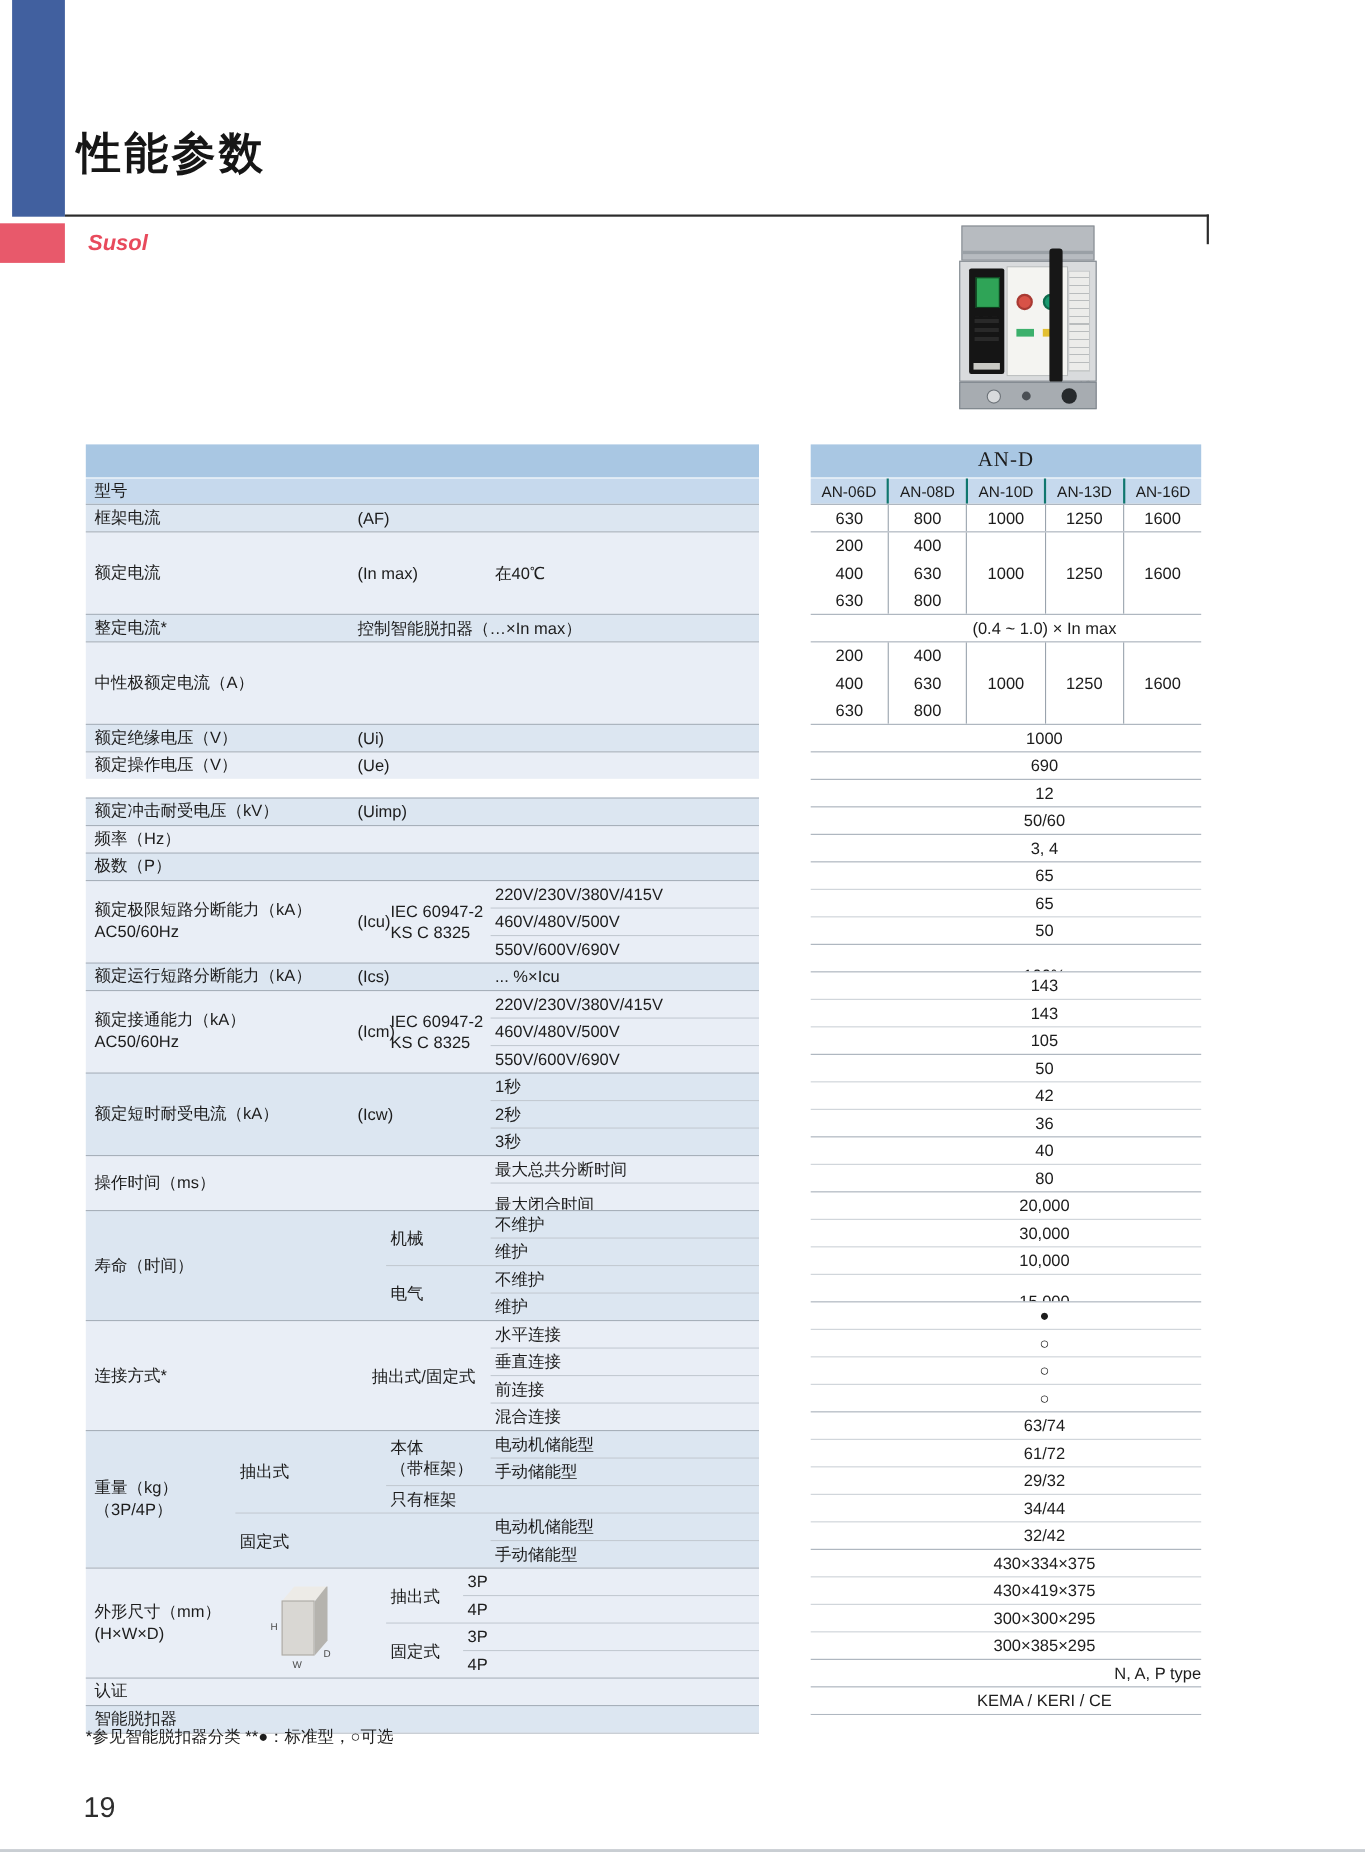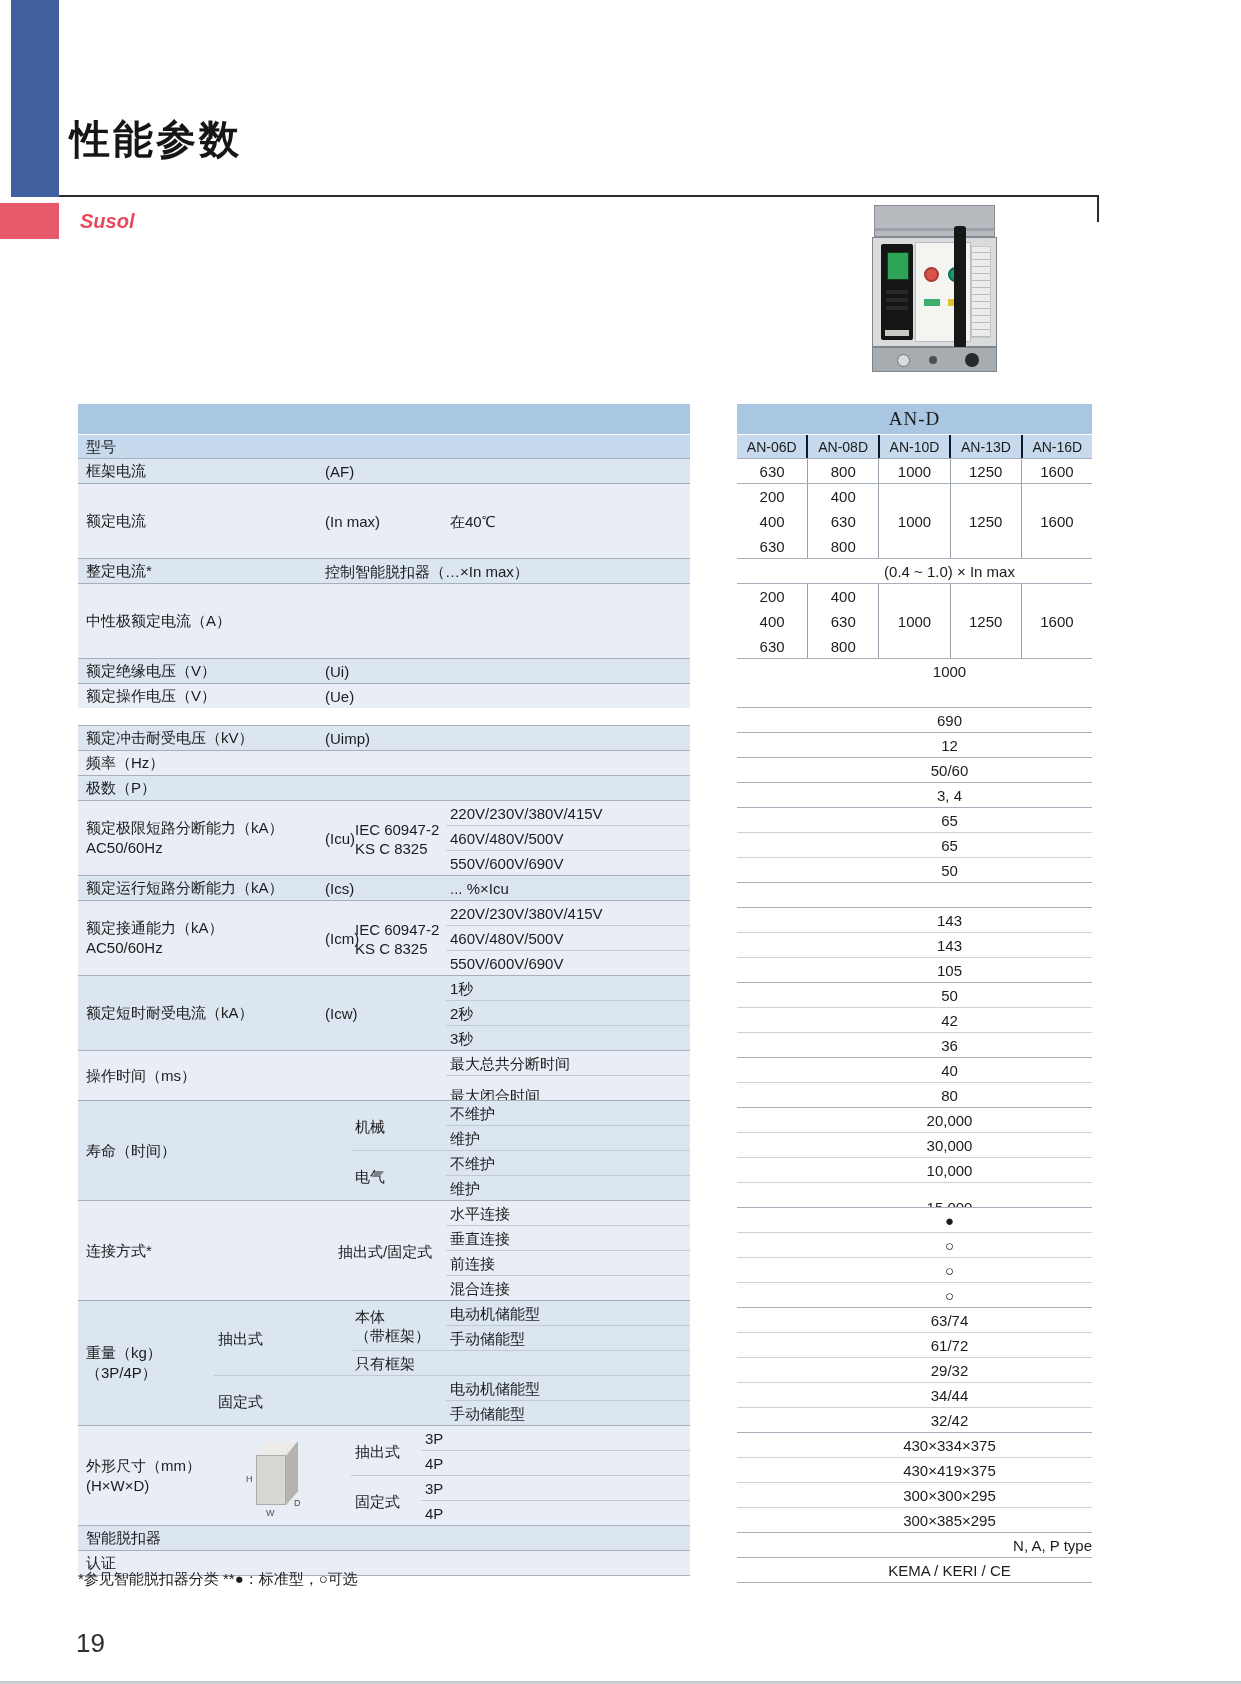--- a/index.html
+++ b/index.html
@@ -37,21 +37,21 @@
   .ph-knob{position:absolute;left:24px;top:6px;width:13px;height:13px;border-radius:50%;background:#d8dadc;border:1px solid #6d7379;box-sizing:border-box;}
   .ph-screw{position:absolute;top:8px;width:8px;height:8px;border-radius:50%;background:#4a4f54;}
   
   .band{position:absolute;background:var(--header-band,#a9c7e3);}
   #lt-band{left:78px;top:404px;width:612px;height:30px;}
   #rt-band{left:737px;top:404px;width:355px;height:30px;display:flex;align-items:center;justify-content:center;
            font-family:"Liberation Serif",serif;font-size:19px;color:#1c1c1c;letter-spacing:1px;}
   #lt-model{position:absolute;left:78px;top:435px;width:612px;height:23px;background:var(--header-row,#c6d9ed);
             font-size:15px;line-height:23px;padding-left:8px;box-sizing:border-box;}
   #rt-models{position:absolute;left:737px;top:435px;width:355px;height:23px;display:flex;}
-  .mcell{flex:1;background:var(--header-row,#c6d9ed);font-size:14px;display:flex;align-items:center;justify-content:center;border-left:2px solid #0f172a;}
+  .mcell{flex:1;background:var(--header-row,#c6d9ed);font-size:14px;display:flex;align-items:center;justify-content:center;border-left:2px solid #0f766e;}
   .mcell:first-child{border-left:none;}
   #left-body{position:absolute;left:78px;top:458px;width:612px;border-bottom:1px solid #a7b0ba;}
   #right-body{position:absolute;left:737px;top:458px;width:355px;border-bottom:1px solid #a7b0ba;}
   .lgroup{position:relative;background:var(--row-light,#dce6f1);border-top:1px solid #a7b0ba;box-sizing:border-box;}
   .lgroup.alt{background:var(--row-lighter,#e9eef6);}
   .lab{position:absolute;left:8px;top:0;height:100%;display:flex;flex-direction:column;justify-content:center;font-size:15px;line-height:20px;}
   .lc{position:absolute;display:flex;flex-direction:column;justify-content:center;font-size:15px;line-height:19px;}
   .lc-b{left:247px;} .lc-b2{left:140px;} .lc-bc{left:260px;} .lc-c{left:277px;} .lc-d{left:372px;}
   .lsub{position:absolute;height:25px;line-height:25px;font-size:15px;white-space:nowrap;}
   .lsub-d{left:372px;} .lsub-d3{left:347px;}
@@ -338,28 +338,28 @@
         <div class="lsep sep-d3" style="top: 74px;"></div>
         <div class="dimbox">
           <div class="db-top"></div>
           <div class="db-side"></div>
           <div class="db-front"></div>
           <div class="db-l db-h">H</div>
           <div class="db-l db-w">W</div>
           <div class="db-l db-d">D</div>
         </div>
       </div>
+      <div class="lgroup alt" style="height: 25px;">
+        <div class="lab">
+          <div>认证</div>
+        </div>
+      </div>
       <div class="lgroup" style="height: 25px;">
         <div class="lab">
           <div>智能脱扣器</div>
-        </div>
-      </div>
-      <div class="lgroup alt" style="height: 25px;">
-        <div class="lab">
-          <div>认证</div>
         </div>
       </div>
     </div>
   <div id="right-body">
       <div class="rgroup" style="height: 25px;">
         <div class="rcells">
           <div class="rcell">
             <div class="rv">630</div>
           </div>
           <div class="rcell">
@@ -421,21 +421,21 @@
             <div class="rv">1250</div>
           </div>
           <div class="rcell">
             <div class="rv">1600</div>
           </div>
         </div>
       </div>
       <div class="rgroup" style="height: 25px;">
         <div class="rspan" style="top: 0px;">1000</div>
       </div>
-      <div class="rgroup" style="height: 25px; margin-top: 24px;">
+      <div class="rgroup" style="height: 25px;">
         <div class="rspan" style="top: 0px;">690</div>
       </div>
       <div class="rgroup" style="height: 25px;">
         <div class="rspan" style="top: 0px;">12</div>
       </div>
       <div class="rgroup" style="height: 25px;">
         <div class="rspan" style="top: 0px;">50/60</div>
       </div>
       <div class="rgroup" style="height: 25px;">
         <div class="rspan" style="top: 0px;">3, 4</div>

